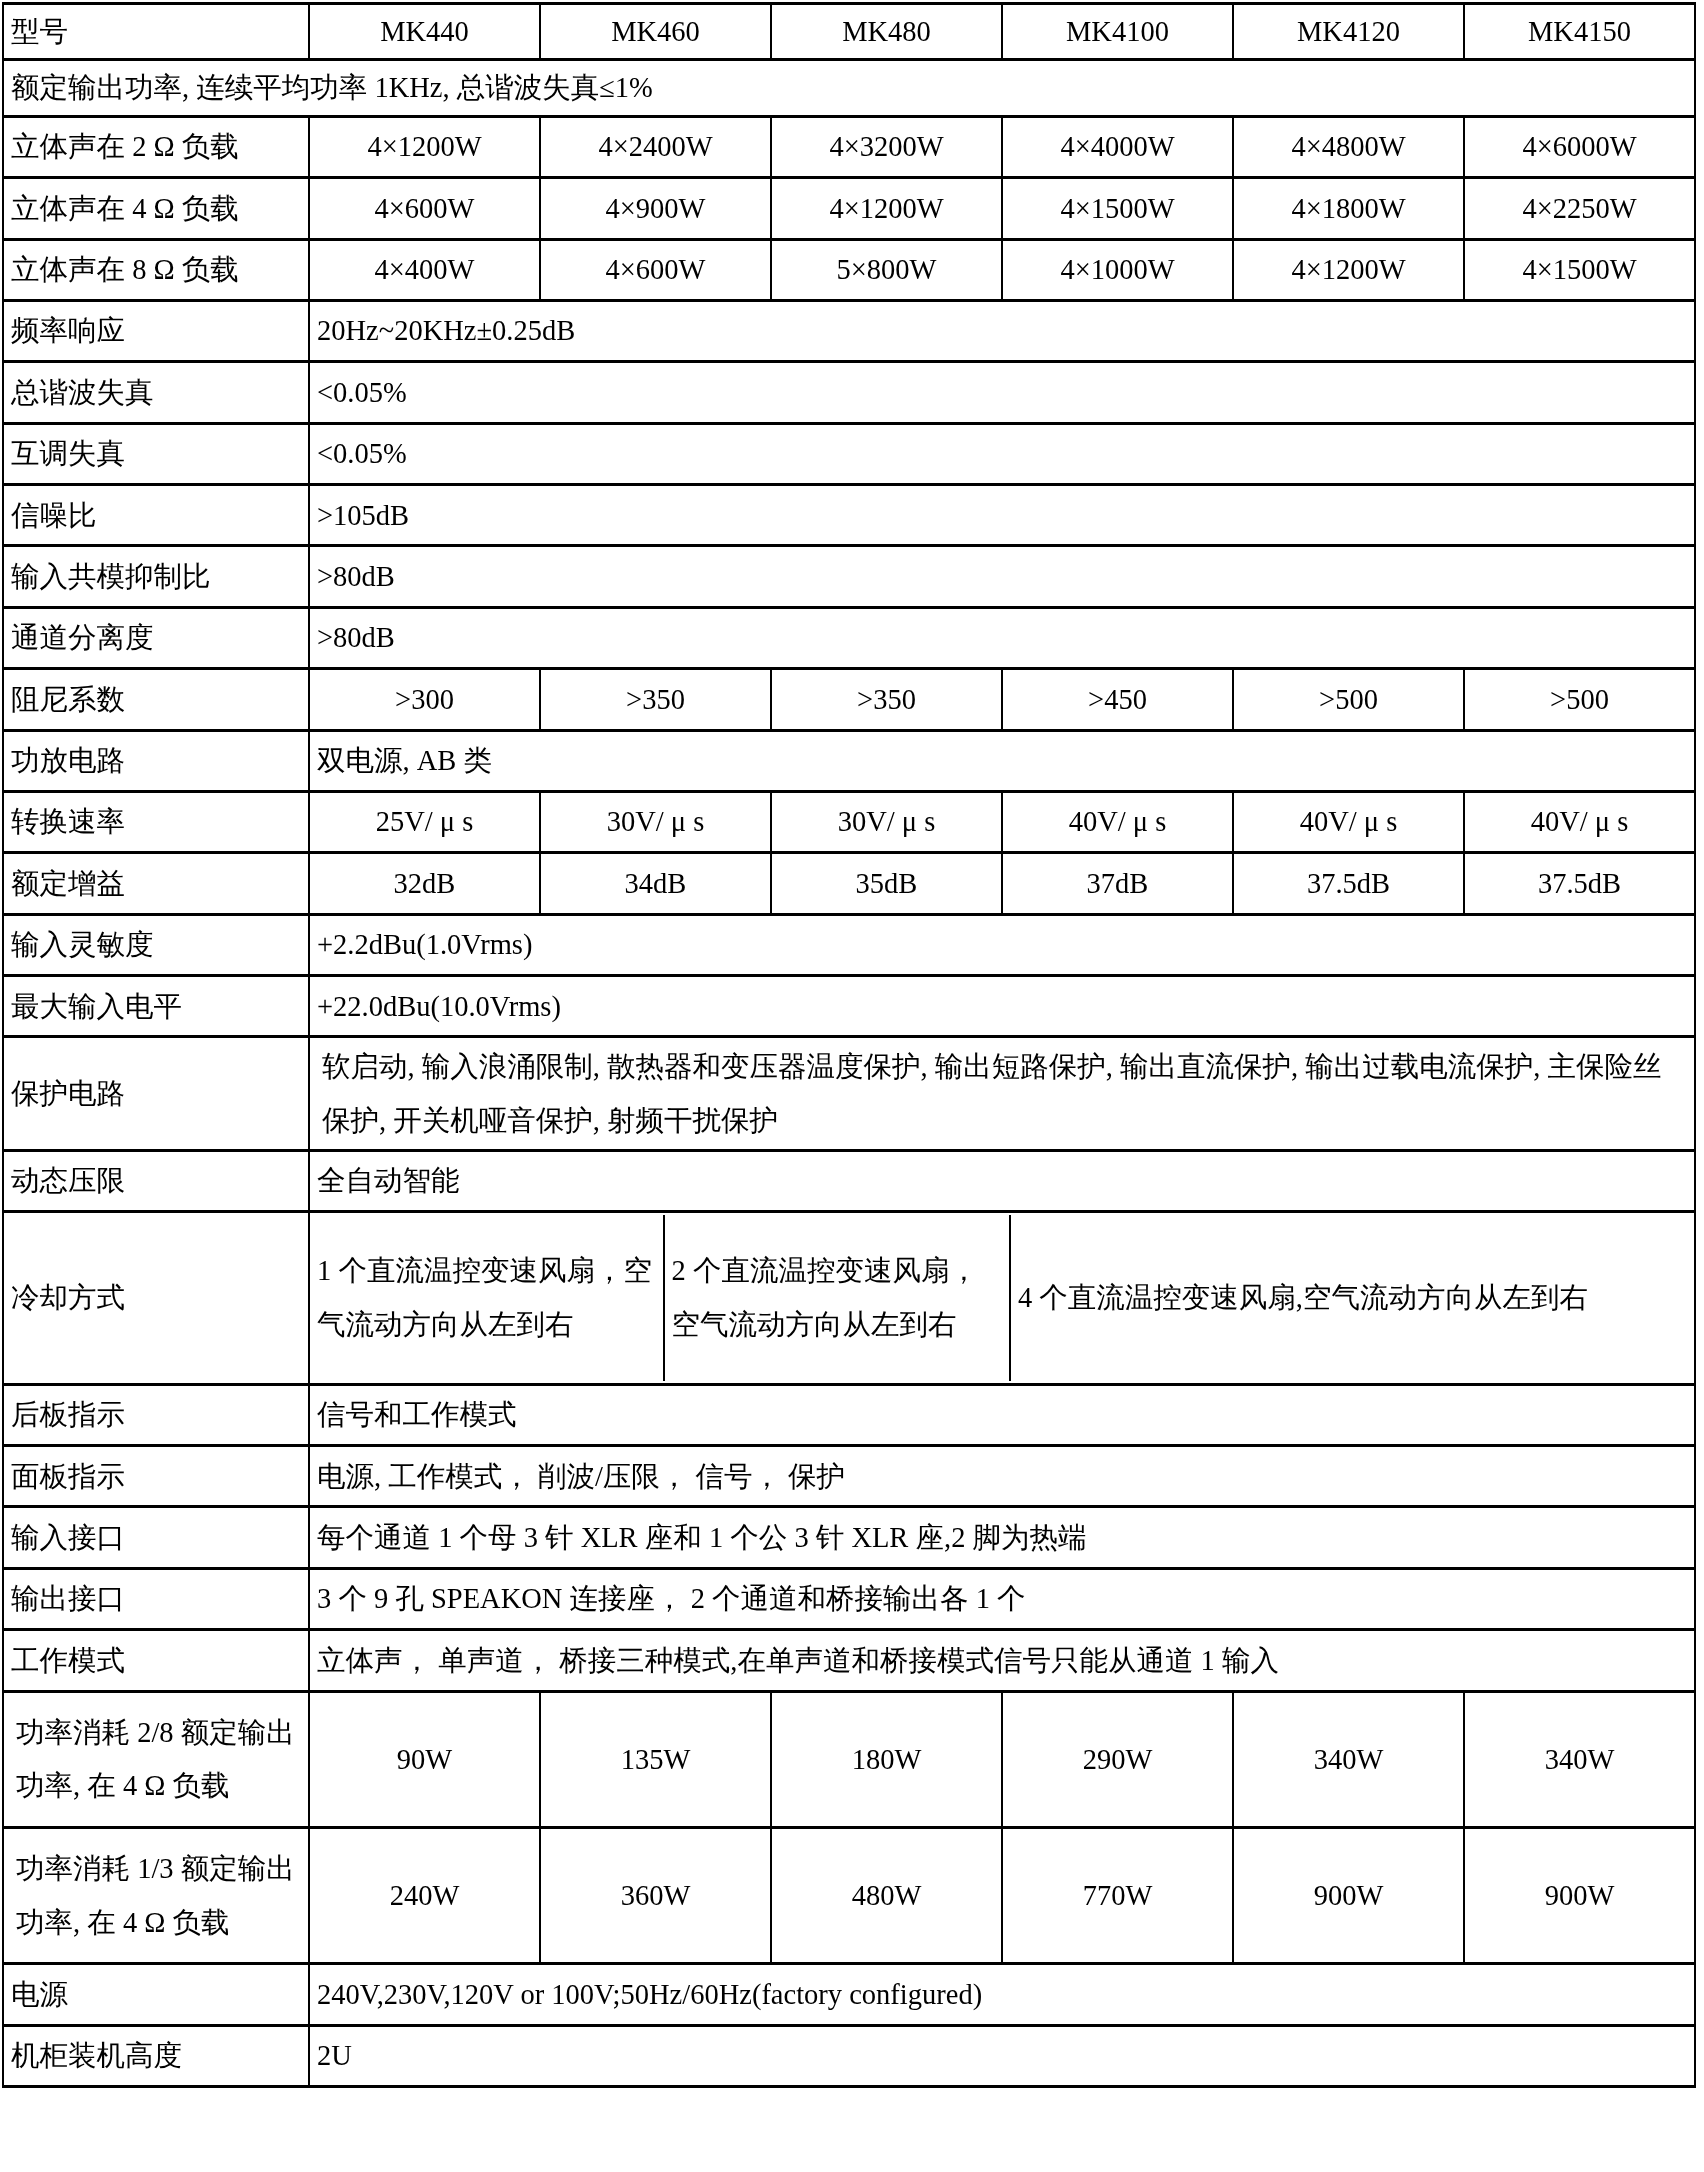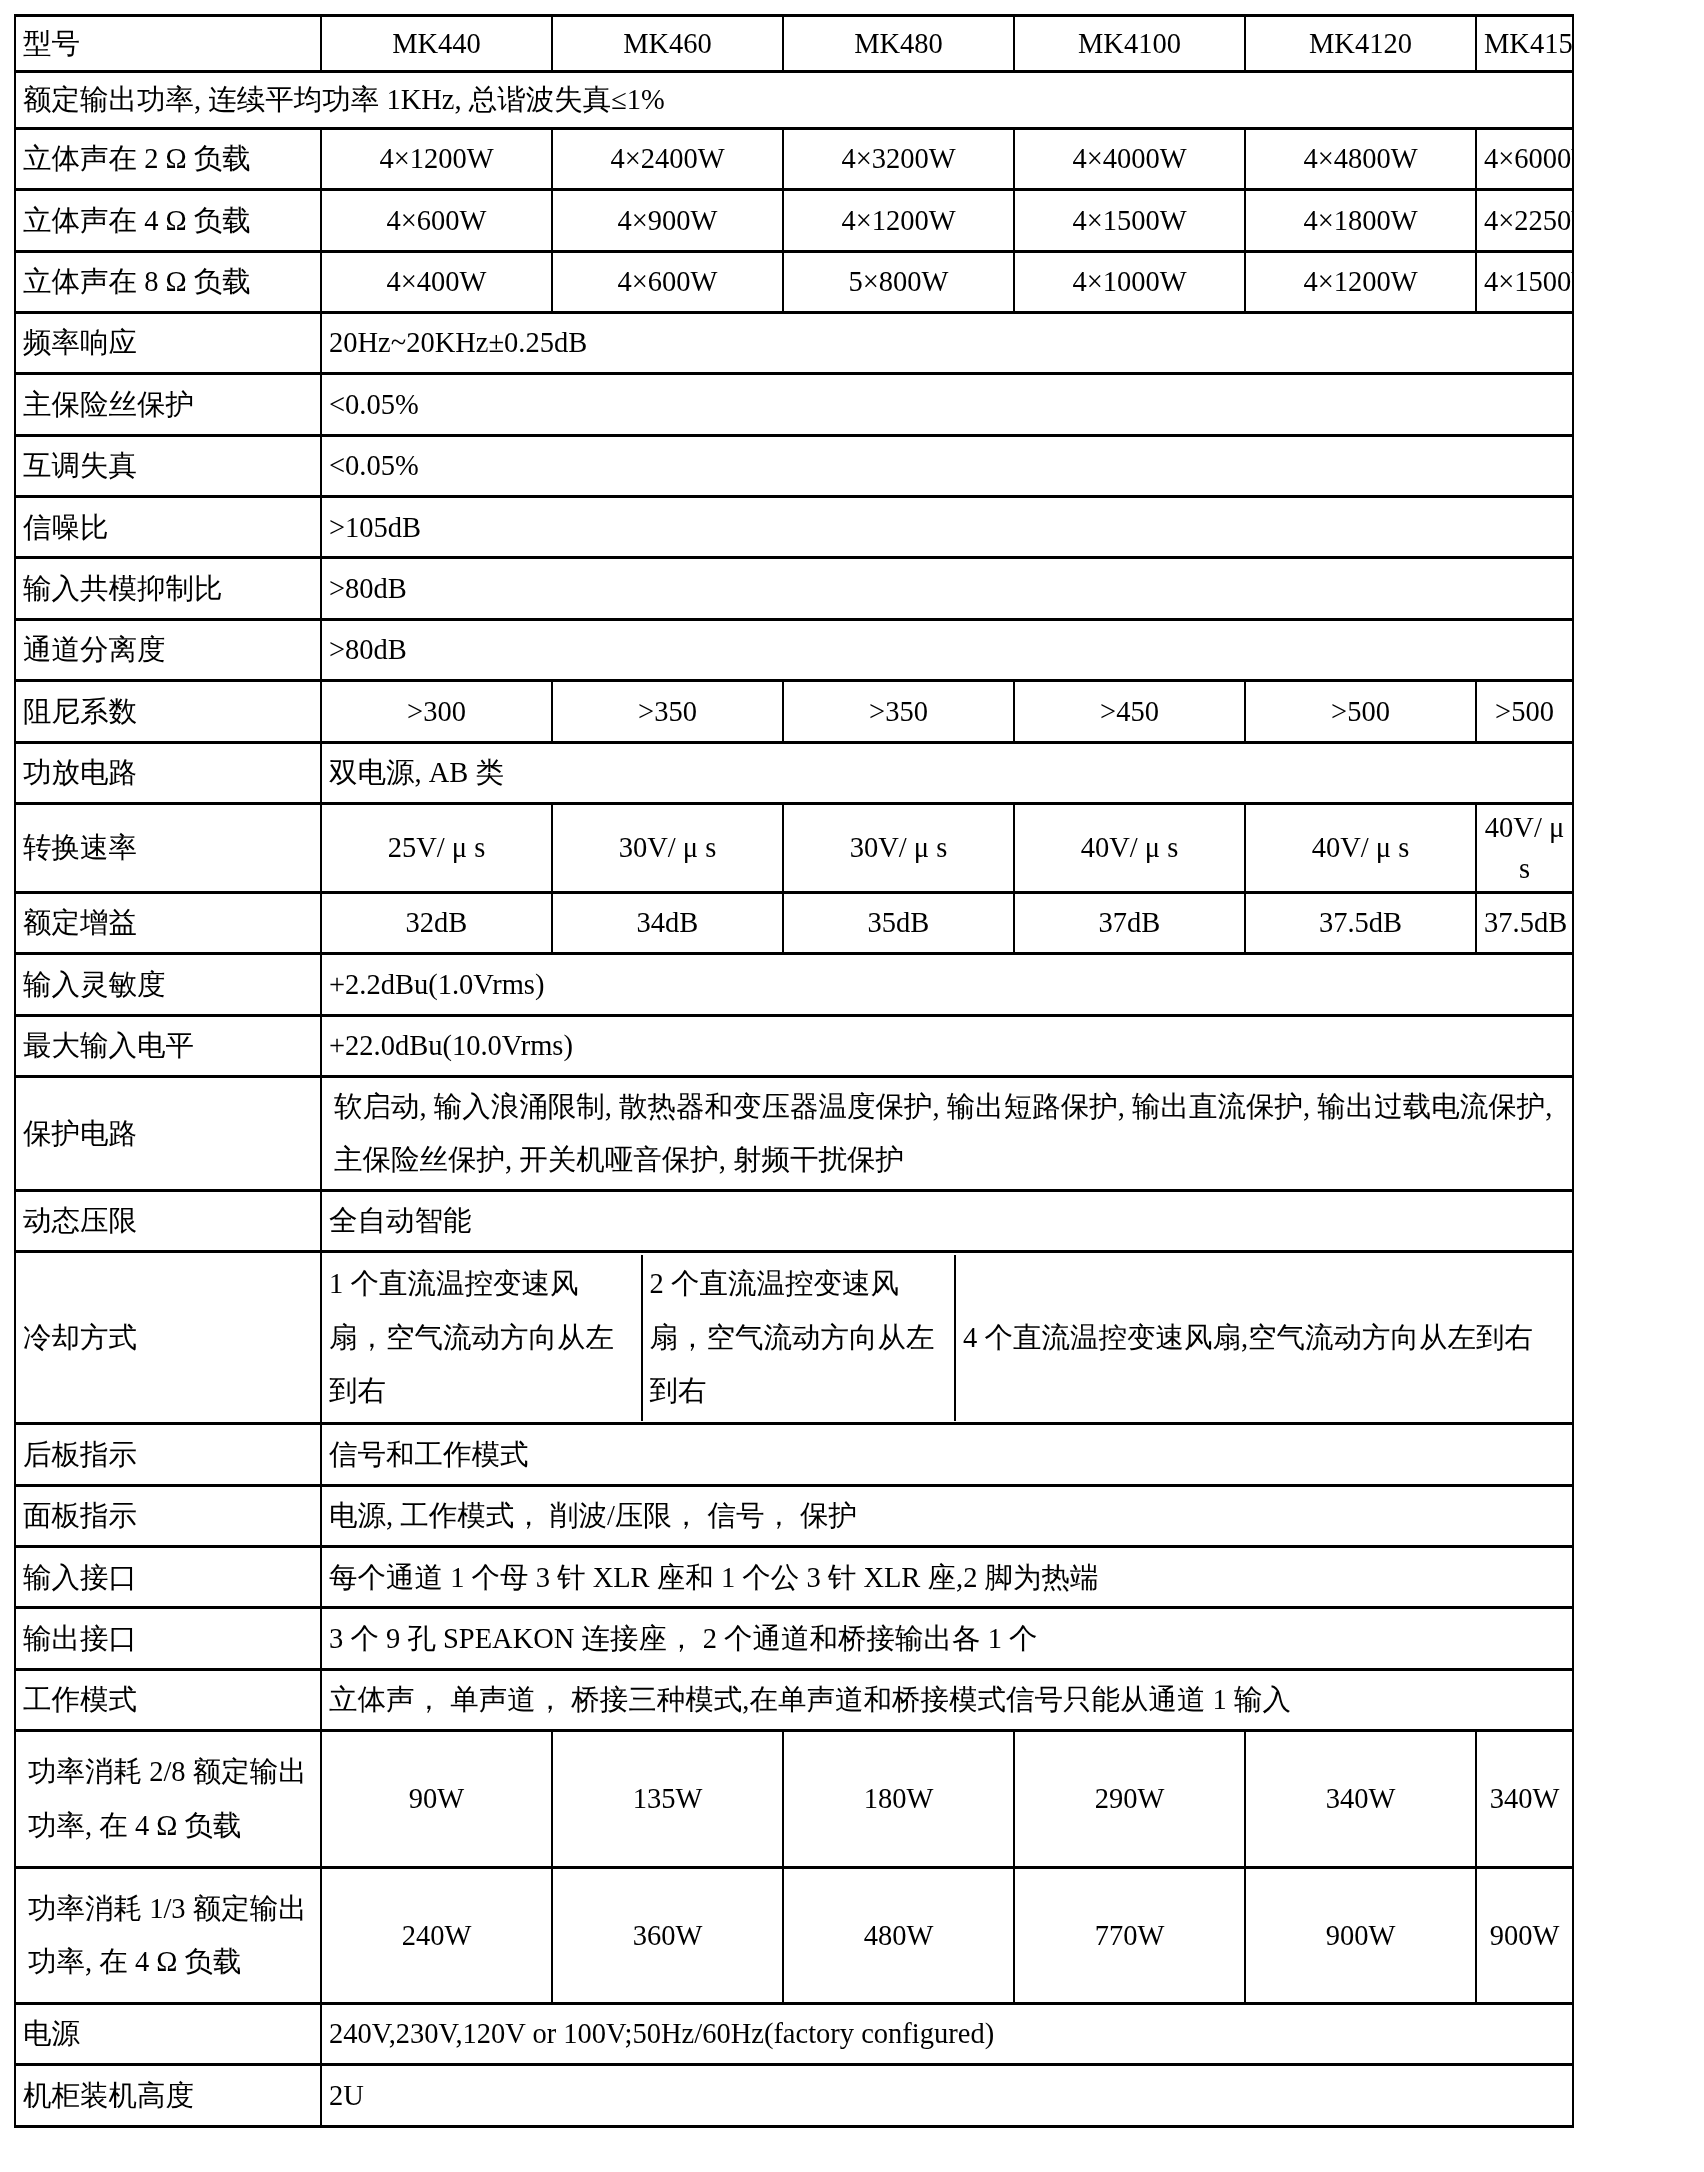--- a/index.html
+++ b/index.html
@@ -4,22 +4,22 @@
 <style>
   html,body{margin:0;padding:0;background:#fff;}
   body{
     width:1704px;height:2172px;
     font-family:"Liberation Serif","DejaVu Serif",serif;
     color:#000;
   }
   table.spec{
     border-collapse:collapse;
     table-layout:fixed;
-    width:1560px;
-    margin:14px;
+    width:1694px;
+    margin:2px;
   }
   td{
     border:2.6px solid #000;
     border-top-width:3.5px;
     border-bottom-width:3.5px;
     font-size:28.5px;
     line-height:1.45;
     padding:1.7px 7px;
     vertical-align:middle;
     overflow:hidden;
@@ -99,21 +99,21 @@
     <td class="c">4×1200W</td>
     <td class="c">4×1500W</td>
   </tr>
 
   <tr class="h-std">
     <td class="lbl">频率响应</td>
     <td class="val" colspan="6">20Hz~20KHz±0.25dB</td>
   </tr>
 
   <tr class="h-std">
-    <td class="lbl">主保险丝保护</td>
+    <td class="lbl">总谐波失真</td>
     <td class="val" colspan="6">&lt;0.05%</td>
   </tr>
 
   <tr class="h-std">
     <td class="lbl">互调失真</td>
     <td class="val" colspan="6">&lt;0.05%</td>
   </tr>
 
   <tr class="h-std">
     <td class="lbl">信噪比</td>

